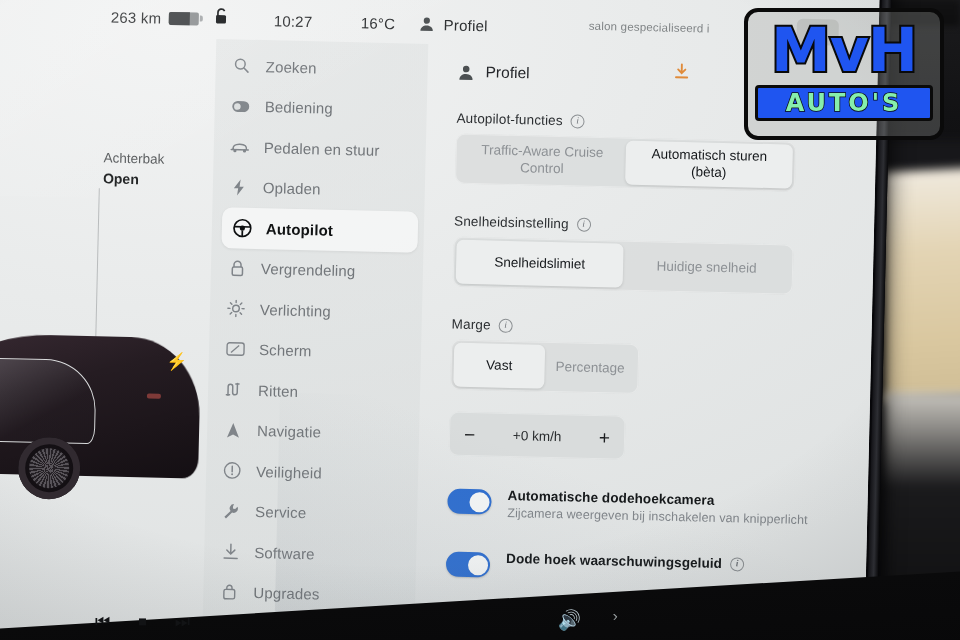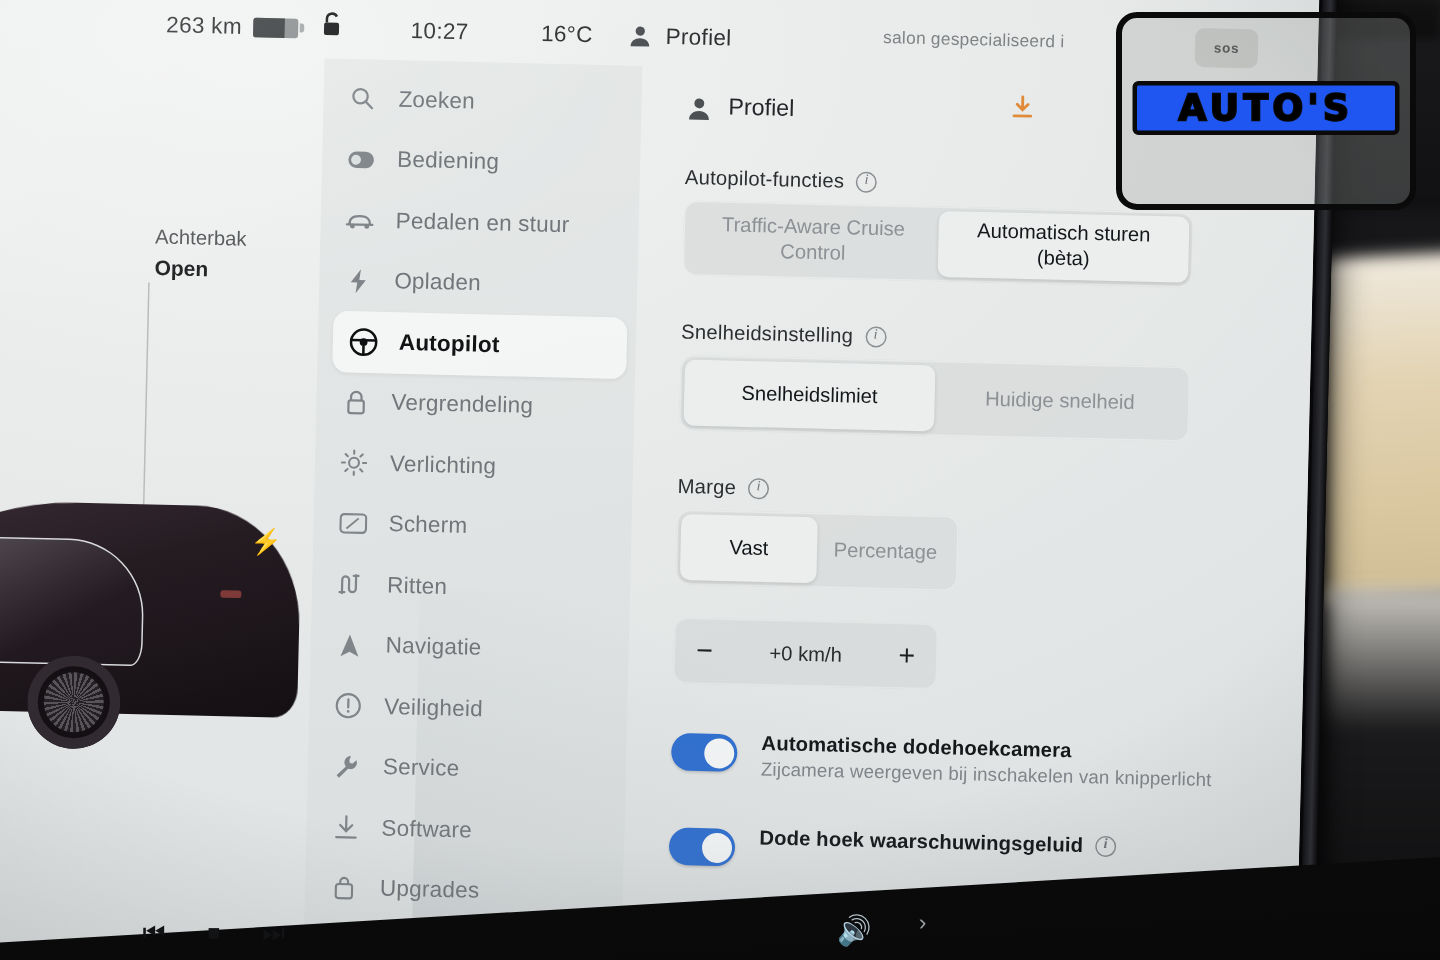--- a/index.html
+++ b/index.html
@@ -382,21 +382,21 @@
   }
   .logo-bar {
     width: 178px; height: 36px;
     background: #1f55f0;
     border: 3px solid #0a0a0a;
     border-radius: 4px;
     display: flex; align-items: center; justify-content: center;
   }
   .logo-sub {
     font-family: "DejaVu Sans", sans-serif;
-    font-weight: 700; font-size: 24px; color: #000000;
+    font-weight: 700; font-size: 24px; color: #86efac;
     letter-spacing: 3px;
     -webkit-text-stroke: 1.5px #0a0a0a;
     paint-order: stroke fill;
   }
 </style>
 </head>
 <body>
 
 <div id="stage">
 
@@ -706,18 +706,19 @@
     <span class="chev">›</span>
   </div>
 
   <div class="media">
     <span>⏮</span>
     <span>⏹</span>
     <span>⏭</span>
   </div>
 
   <div class="logo">
+    <div class="logo-main">MvH</div>
     <div class="logo-bar">
       <span class="logo-sub">AUTO'S</span>
     </div>
   </div>
 
 </div>
 
 </body></html>

